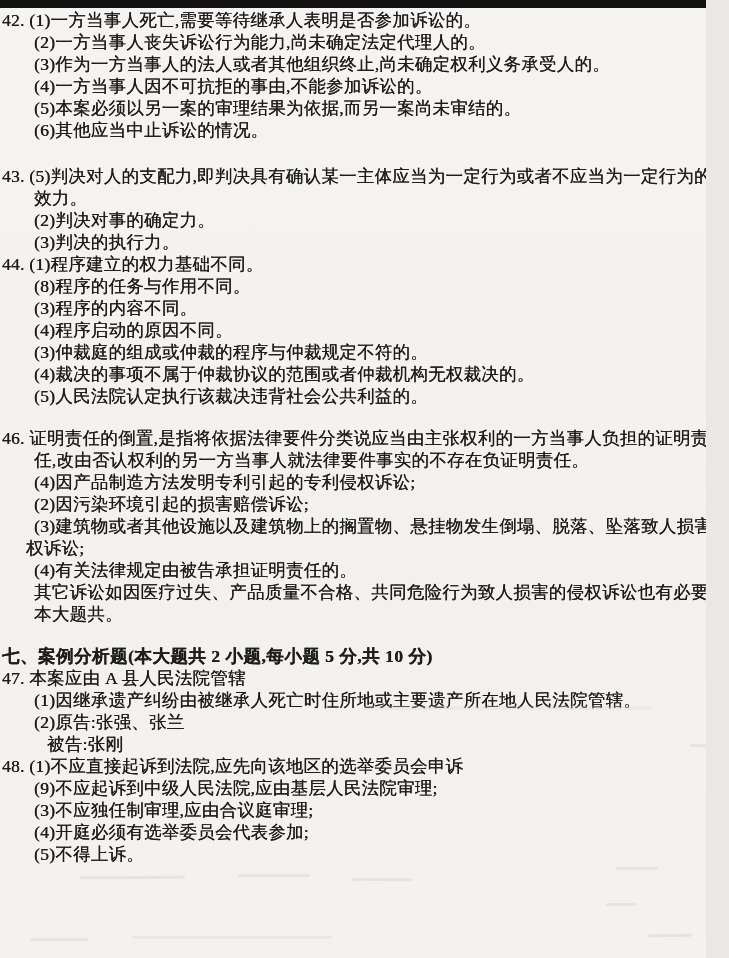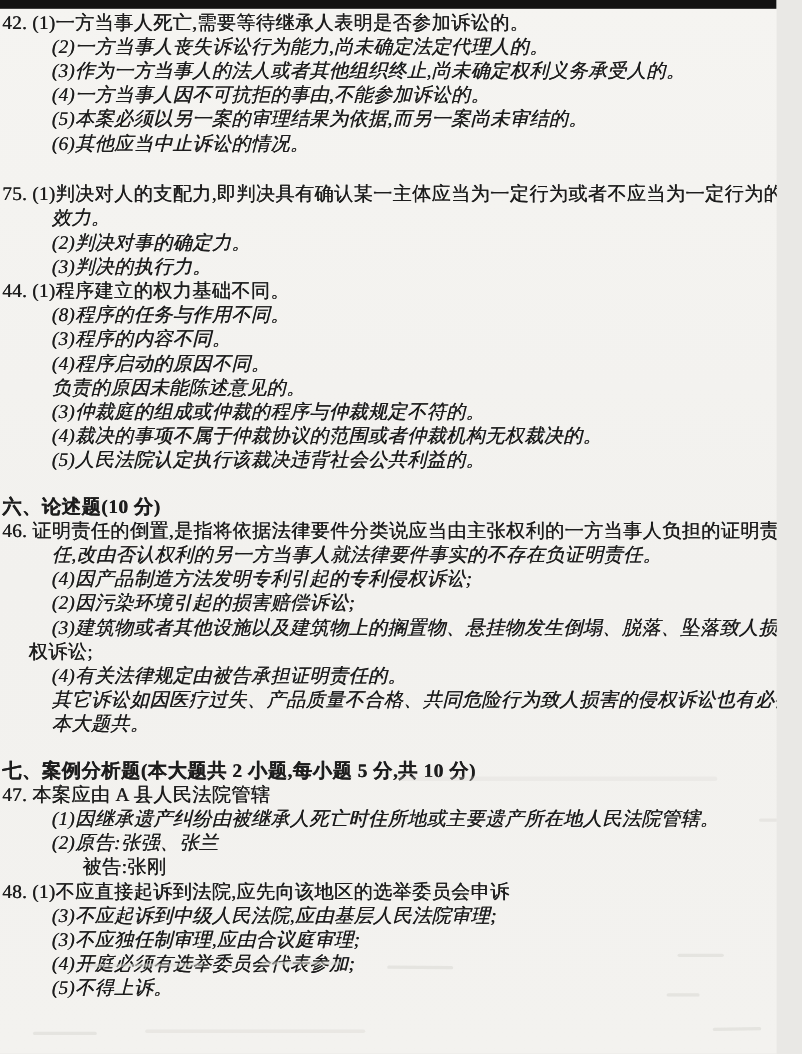--- a/index.html
+++ b/index.html
@@ -30,23 +30,23 @@
   }
   .line {
     font-size: 17.5px;
     line-height: 22px;
     letter-spacing: 0.25px;
     white-space: nowrap;
     color: #1d1d1d;
     text-shadow: 0.3px 0 0 currentColor;
   }
   .indent-0 { padding-left: 2px; }
-  .indent-1 { padding-left: 47px; font-style: italic; }
+  .indent-1 { padding-left: 34px; }
   .indent-2 { padding-left: 26px; }
-  .indent-3 { padding-left: 75px; }
+  .indent-3 { padding-left: 47px; }
   .bold { font-weight: 700; letter-spacing: 0.5px; }
   .spacer { width: 100%; }
   .artifact {
     position: absolute;
     background: #d9d8d3;
     border-radius: 3px;
     opacity: 0.55;
   }
   .a1 { left: 80px;  top: 876px; width: 105px; height: 3px; transform: rotate(-0.4deg); }
   .a2 { left: 238px; top: 874px; width: 72px;  height: 3px; }
@@ -65,51 +65,49 @@
 <div class="page" style="color: rgb(29, 29, 29);">
   <div class="top-bar" style="background: rgb(18, 18, 18);"></div>
   <div class="content" id="doc">
       <div class="line indent-0">42. (1)一方当事人死亡,需要等待继承人表明是否参加诉讼的。</div>
       <div class="line indent-1">(2)一方当事人丧失诉讼行为能力,尚未确定法定代理人的。</div>
       <div class="line indent-1">(3)作为一方当事人的法人或者其他组织终止,尚未确定权利义务承受人的。</div>
       <div class="line indent-1">(4)一方当事人因不可抗拒的事由,不能参加诉讼的。</div>
       <div class="line indent-1">(5)本案必须以另一案的审理结果为依据,而另一案尚未审结的。</div>
       <div class="line indent-1">(6)其他应当中止诉讼的情况。</div>
       <div class="spacer" style="height: 24px;"></div>
-      <div class="line indent-0">75. (1)判决对人的支配力,即判决具有确认某一主体应当为一定行为或者不应当为一定行为的</div>
+      <div class="line indent-0">43. (5)判决对人的支配力,即判决具有确认某一主体应当为一定行为或者不应当为一定行为的</div>
       <div class="line indent-1">效力。</div>
       <div class="line indent-1">(2)判决对事的确定力。</div>
       <div class="line indent-1">(3)判决的执行力。</div>
       <div class="line indent-0">44. (1)程序建立的权力基础不同。</div>
       <div class="line indent-1">(8)程序的任务与作用不同。</div>
       <div class="line indent-1">(3)程序的内容不同。</div>
       <div class="line indent-1">(4)程序启动的原因不同。</div>
-      <div class="line indent-1">负责的原因未能陈述意见的。</div>
       <div class="line indent-1">(3)仲裁庭的组成或仲裁的程序与仲裁规定不符的。</div>
       <div class="line indent-1">(4)裁决的事项不属于仲裁协议的范围或者仲裁机构无权裁决的。</div>
       <div class="line indent-1">(5)人民法院认定执行该裁决违背社会公共利益的。</div>
       <div class="spacer" style="height: 20px;"></div>
-      <div class="line indent-0 bold">六、论述题(10 分)</div>
       <div class="line indent-0">46. 证明责任的倒置,是指将依据法律要件分类说应当由主张权利的一方当事人负担的证明责</div>
       <div class="line indent-1">任,改由否认权利的另一方当事人就法律要件事实的不存在负证明责任。</div>
       <div class="line indent-1">(4)因产品制造方法发明专利引起的专利侵权诉讼;</div>
       <div class="line indent-1">(2)因污染环境引起的损害赔偿诉讼;</div>
       <div class="line indent-1">(3)建筑物或者其他设施以及建筑物上的搁置物、悬挂物发生倒塌、脱落、坠落致人损害的侵</div>
       <div class="line indent-2">权诉讼;</div>
       <div class="line indent-1">(4)有关法律规定由被告承担证明责任的。</div>
       <div class="line indent-1">其它诉讼如因医疗过失、产品质量不合格、共同危险行为致人损害的侵权诉讼也有必要证明</div>
       <div class="line indent-1">本大题共。</div>
       <div class="spacer" style="height: 20px;"></div>
       <div class="line indent-0 bold">七、案例分析题(本大题共 2 小题,每小题 5 分,共 10 分)</div>
       <div class="line indent-0">47. 本案应由 A 县人民法院管辖</div>
       <div class="line indent-1">(1)因继承遗产纠纷由被继承人死亡时住所地或主要遗产所在地人民法院管辖。</div>
       <div class="line indent-1">(2)原告:张强、张兰</div>
       <div class="line indent-3">被告:张刚</div>
       <div class="line indent-0">48. (1)不应直接起诉到法院,应先向该地区的选举委员会申诉</div>
-      <div class="line indent-1">(3)不应起诉到中级人民法院,应由基层人民法院审理;</div>
+      <div class="line indent-1">(9)不应起诉到中级人民法院,应由基层人民法院审理;</div>
       <div class="line indent-1">(3)不应独任制审理,应由合议庭审理;</div>
       <div class="line indent-1">(4)开庭必须有选举委员会代表参加;</div>
       <div class="line indent-1">(5)不得上诉。</div>
     </div>
 
   <div class="artifact a1"></div>
   <div class="artifact a2"></div>
   <div class="artifact a3"></div>
   <div class="artifact a4"></div>
   <div class="artifact a5"></div>

